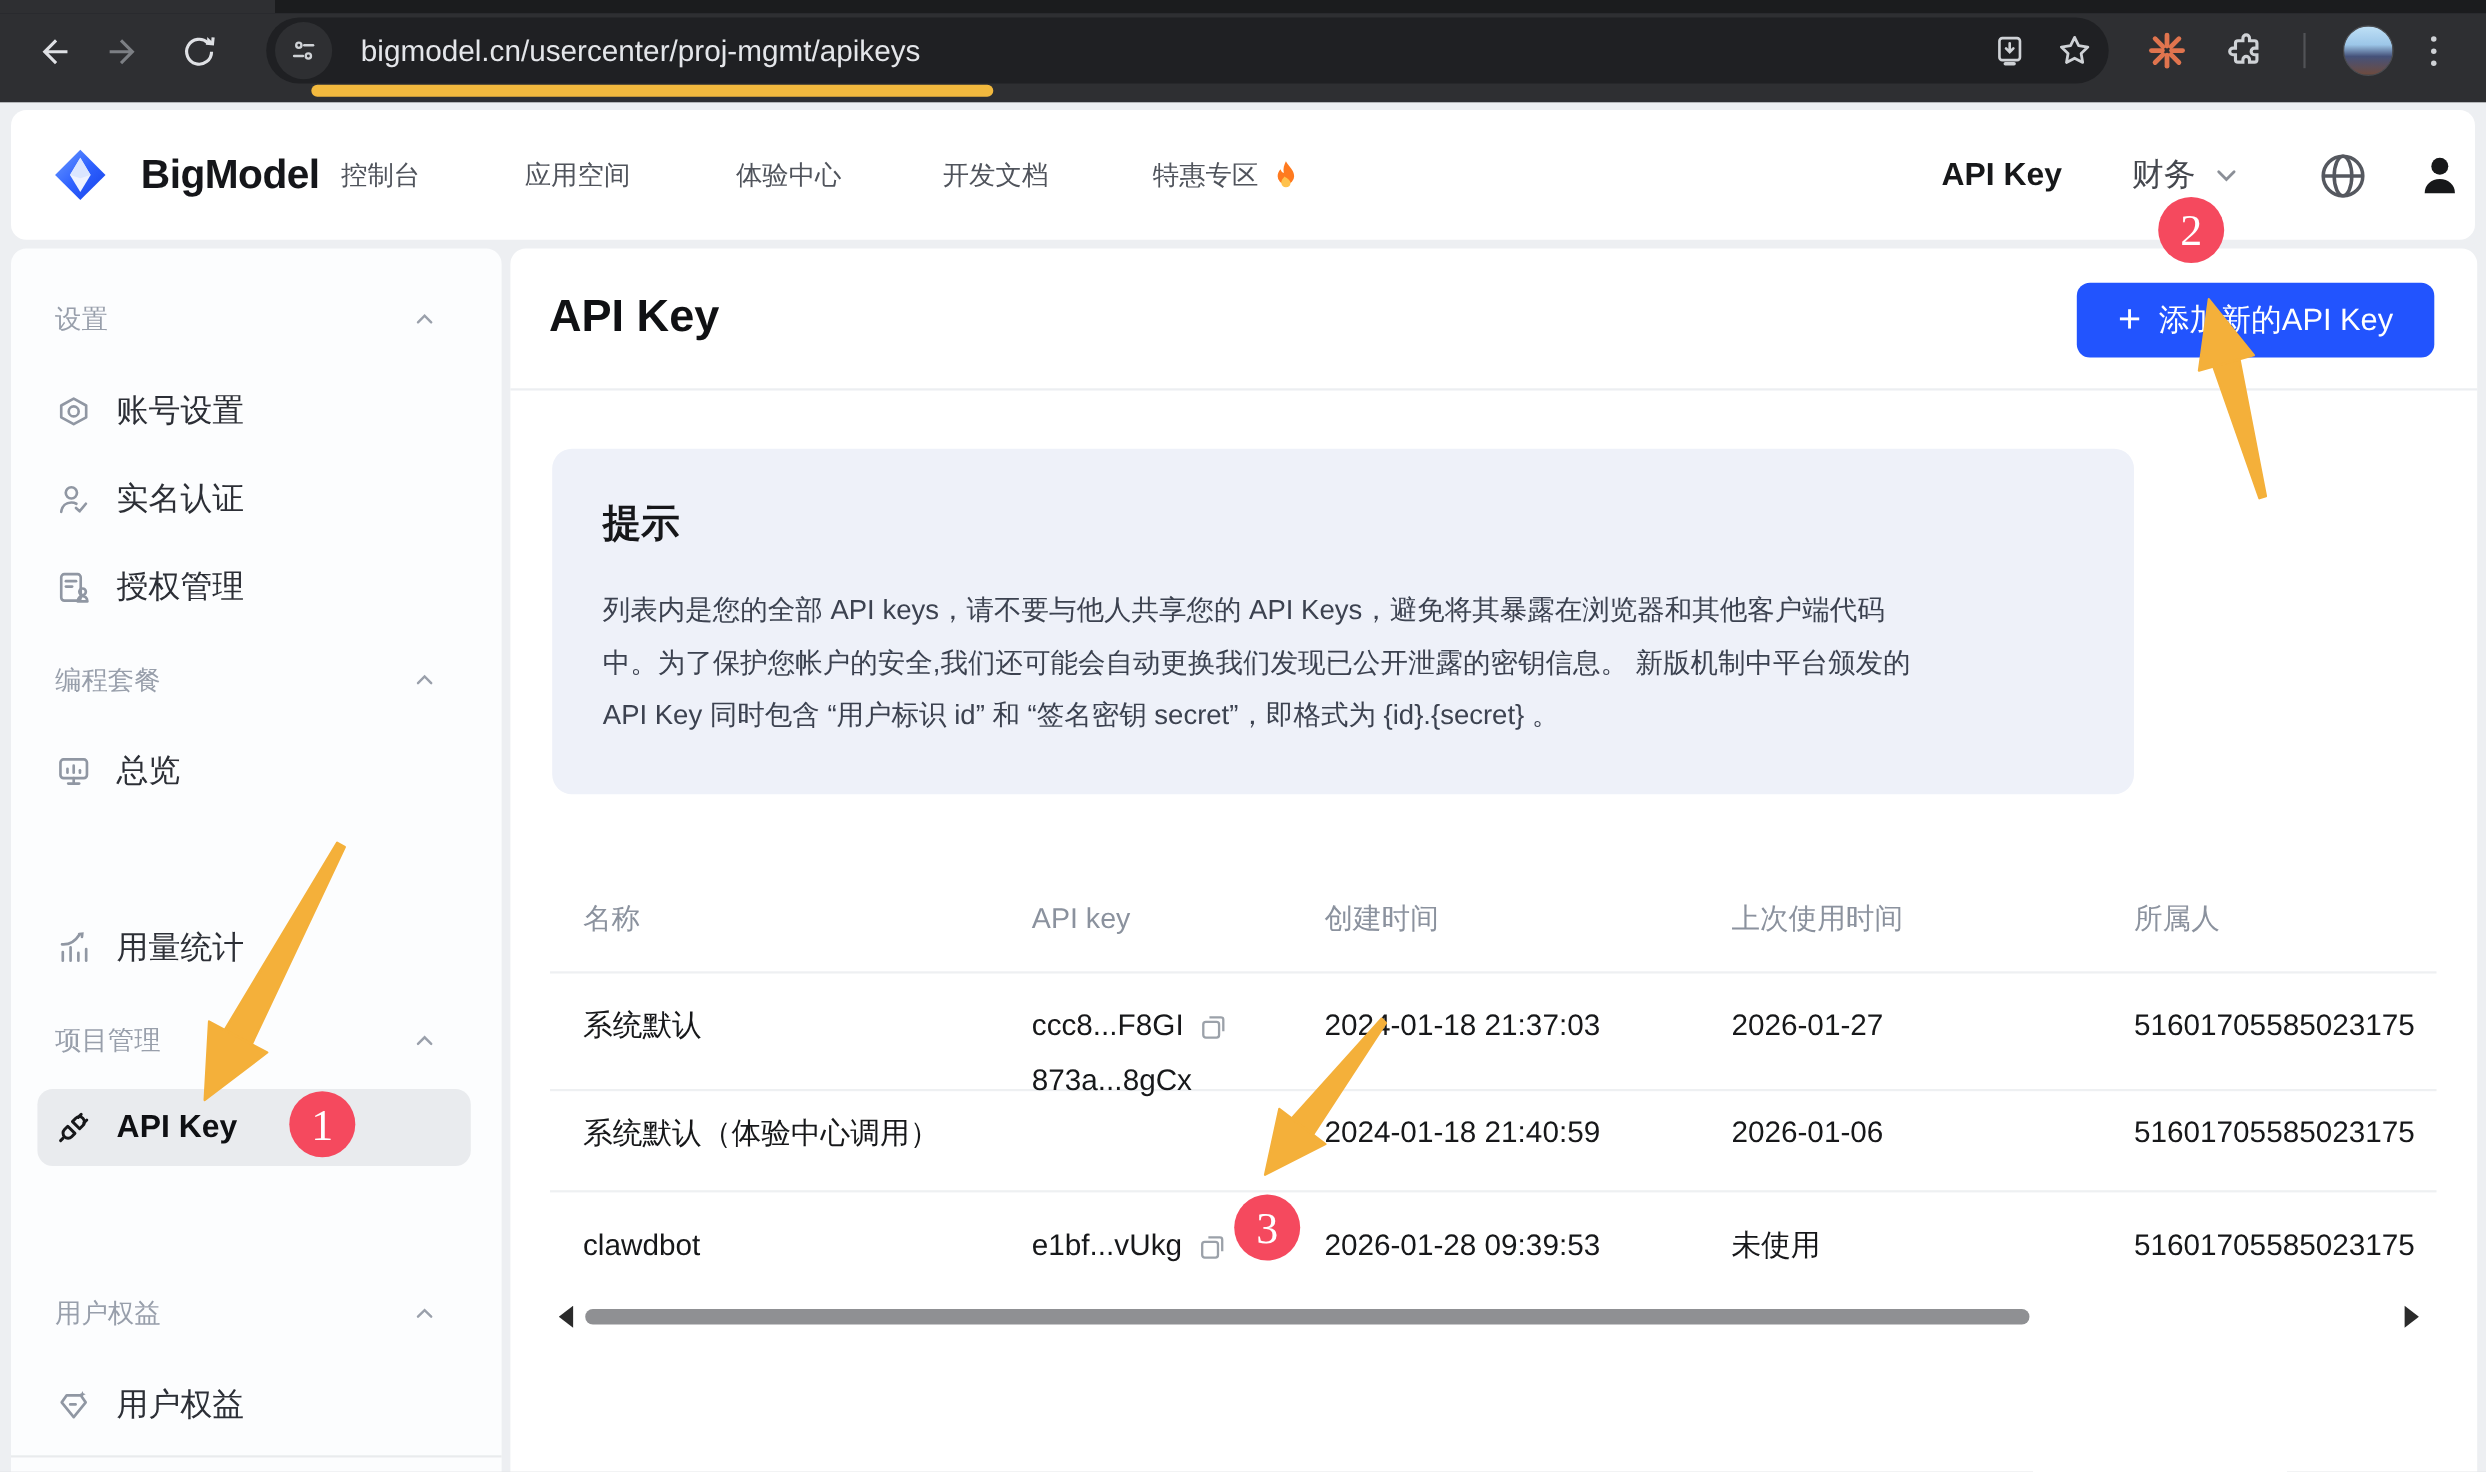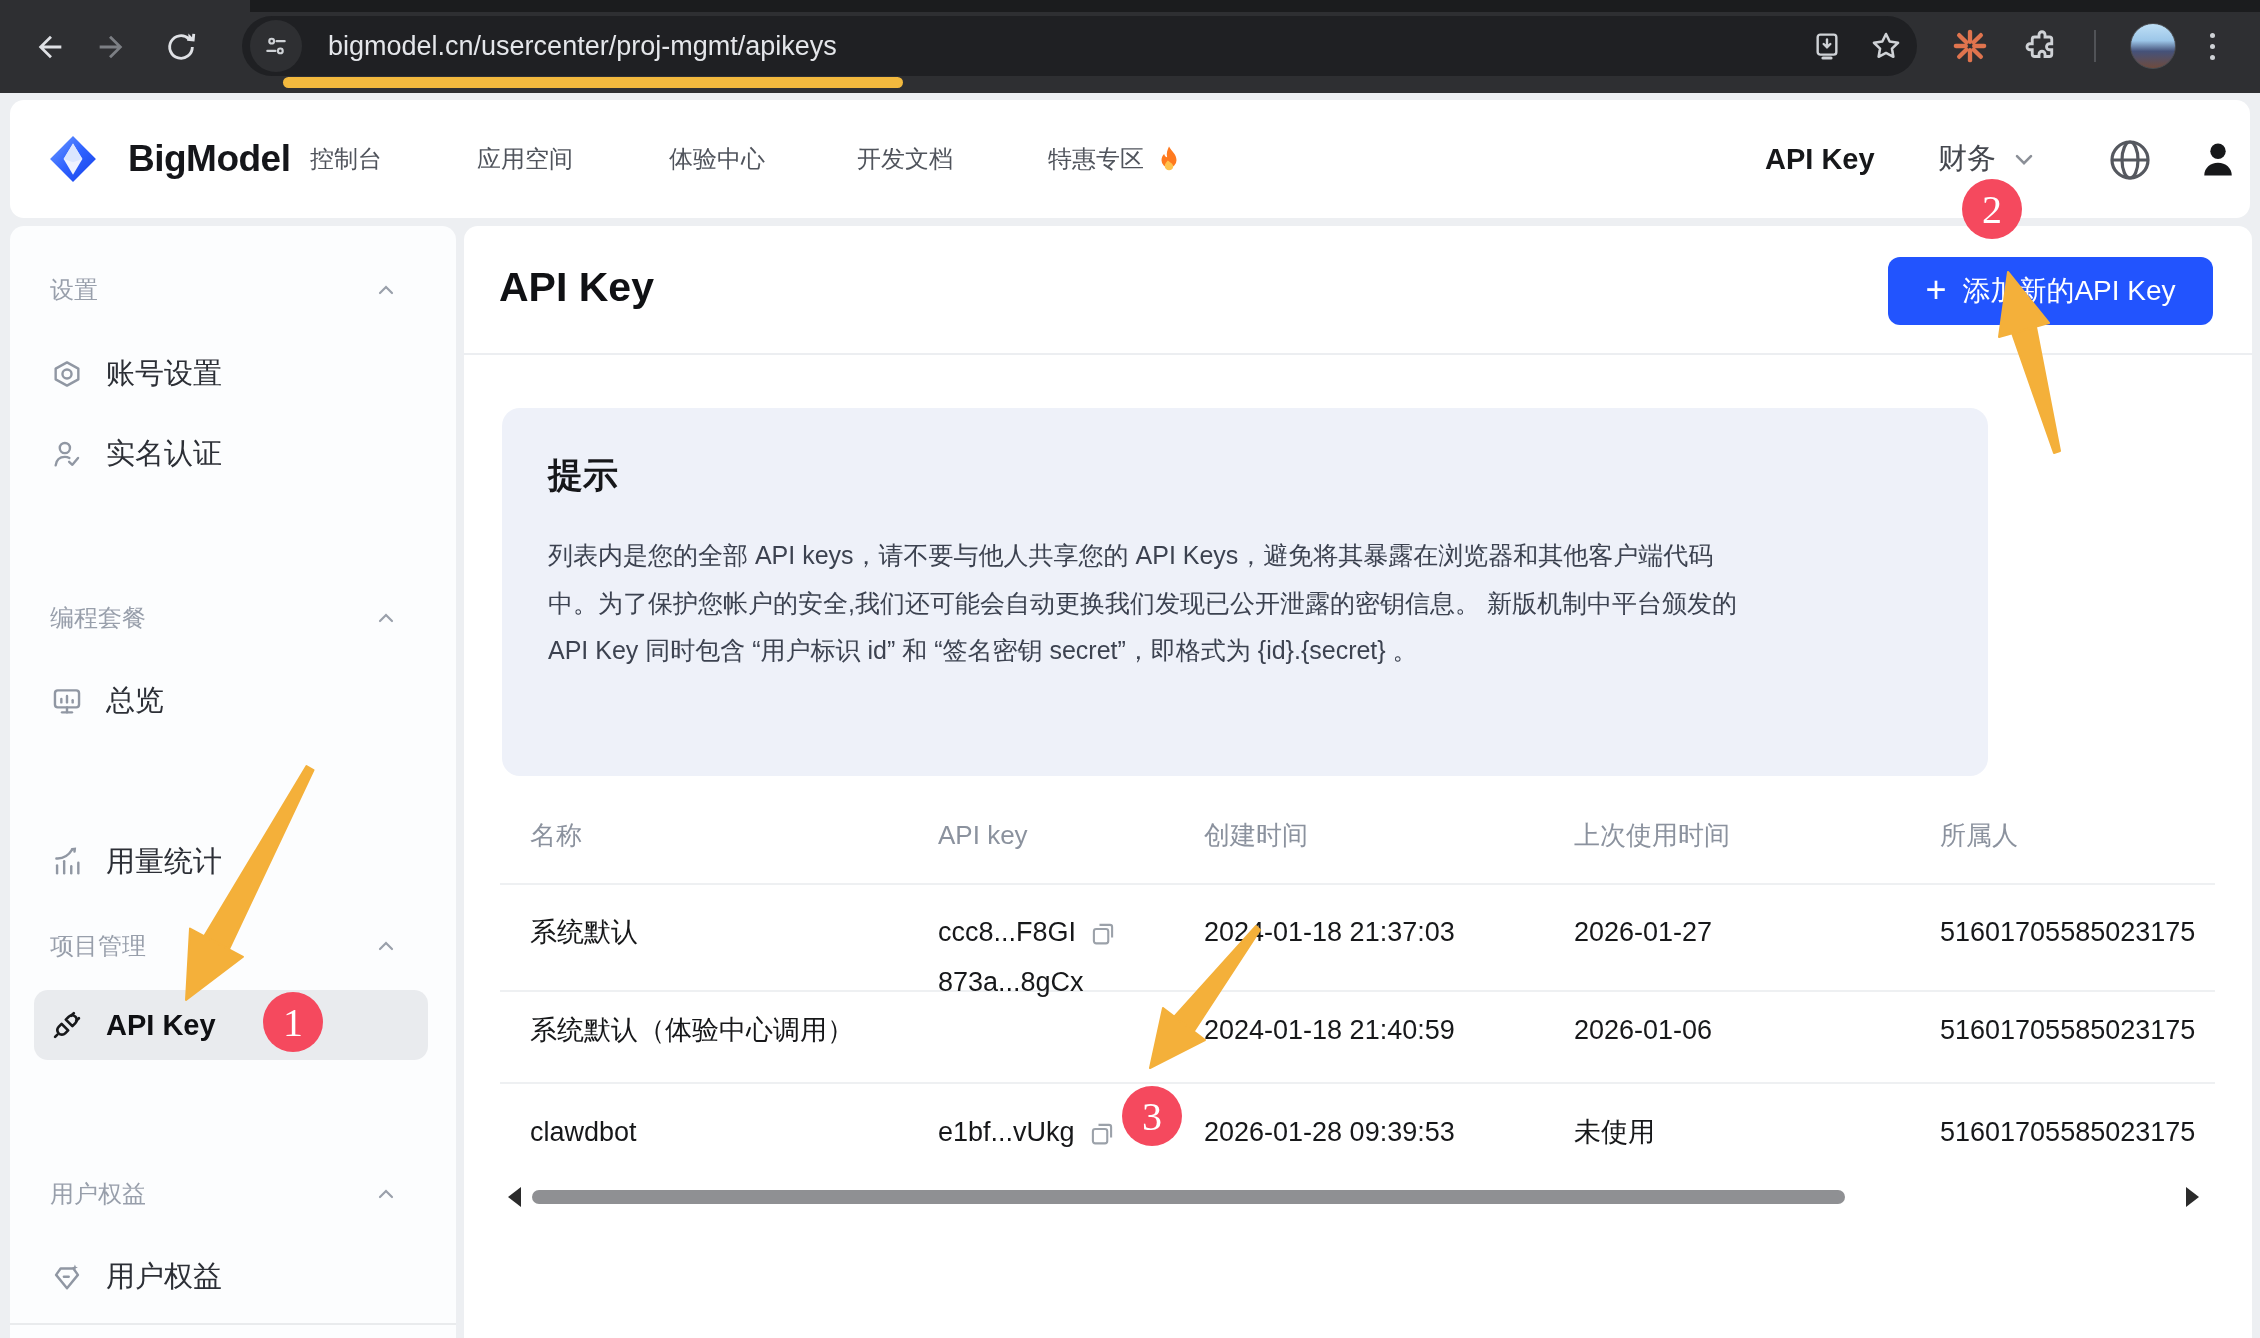--- a/index.html
+++ b/index.html
@@ -48,21 +48,21 @@
   .side-item.active .ico{color:#17181a;}
   .side-divider{position:absolute;left:0;right:0;top:1097px;height:2px;background:#e9ebed;}
 
   
   .page-title{position:absolute;left:35px;top:38px;font-size:41px;font-weight:700;color:#101114;}
   .main-divider{position:absolute;left:0;right:0;top:127px;height:2px;background:#eceef1;}
   .add-btn{position:absolute;left:1424px;top:31px;width:325px;height:68px;border-radius:12px;background:#2254fe;color:#fff;
            display:flex;align-items:center;justify-content:center;gap:16px;border:none;cursor:pointer;}
   .add-btn .plus{font-size:36px;font-weight:300;line-height:1;margin-top:-3px;}
   .add-btn .txt{font-size:28px;}
-  .notice{position:absolute;left:38px;top:182px;width:1438px;height:368px;border-radius:18px;background:#eef1f9;padding-left:48px;}
+  .notice{position:absolute;left:38px;top:182px;width:1438px;height:314px;border-radius:18px;background:#eef1f9;}
   .notice-title{position:absolute;left:46px;top:44px;font-size:35px;font-weight:600;color:#16171a;}
   .notice-body{position:absolute;left:46px;top:124px;font-size:25px;color:#3c4250;line-height:47.5px;white-space:nowrap;}
 
   .th{position:absolute;transform:translateY(-50%);font-size:26px;color:#8b929e;white-space:nowrap;}
   .td{position:absolute;transform:translateY(-50%);font-size:27px;color:#17181a;white-space:nowrap;display:flex;align-items:center;gap:12px;}
   .row-divider{position:absolute;left:36px;width:1715px;height:1.5px;background:#eef0f2;}
   .copy-btn{display:inline-flex;width:30px;height:30px;align-items:center;justify-content:center;color:#9ba1a9;cursor:pointer;}
 
   .hscroll-thumb{position:absolute;left:68px;top:964px;width:1313px;height:14px;border-radius:7px;background:#8f9093;}
   .sb-arrow{position:absolute;width:0;height:0;border-top:10px solid transparent;border-bottom:10px solid transparent;}
@@ -224,20 +224,32 @@
     <div class="side-item" style="top:196px">
       <span class="ico">
         <svg width="34" height="34" viewBox="0 0 24 24" fill="none" stroke="currentColor" stroke-width="1.7" stroke-linecap="round" stroke-linejoin="round">
             <circle cx="10.5" cy="7.8" r="3.6"></circle>
             <path d="M4 20c.5-3.8 3-6 6.5-6 1.2 0 2.3.3 3.2.8"></path>
             <polyline points="13.5,17.5 15.8,19.6 19.8,14.8"></polyline>
           </svg>
       </span>
       <span class="lbl">实名认证</span>
     </div>
+    <div class="side-item" style="top:276px">
+      <span class="ico">
+        <svg width="34" height="34" viewBox="0 0 24 24" fill="none" stroke="currentColor" stroke-width="1.7" stroke-linecap="round" stroke-linejoin="round">
+            <rect x="4" y="3.5" width="12.5" height="17" rx="2"></rect>
+            <line x1="7" y1="8" x2="13.5" y2="8"></line>
+            <line x1="7" y1="11.5" x2="11" y2="11.5"></line>
+            <circle cx="17.7" cy="14.8" r="2.1"></circle>
+            <path d="M14.6 21c.2-2.1 1.4-3.3 3.1-3.3s2.9 1.2 3.1 3.3z"></path>
+          </svg>
+      </span>
+      <span class="lbl">授权管理</span>
+    </div>
 
     <div class="side-sec" style="top:370px">
       <span class="lbl">编程套餐</span>
       <svg class="chev" width="24" height="24" viewBox="0 0 24 24" fill="none" stroke="#9aa0ab" stroke-width="2.2" stroke-linecap="round">
           <polyline points="6,15 12,9 18,15"></polyline>
         </svg>
     </div>
 
     <div class="side-item" style="top:443px">
       <span class="ico">

